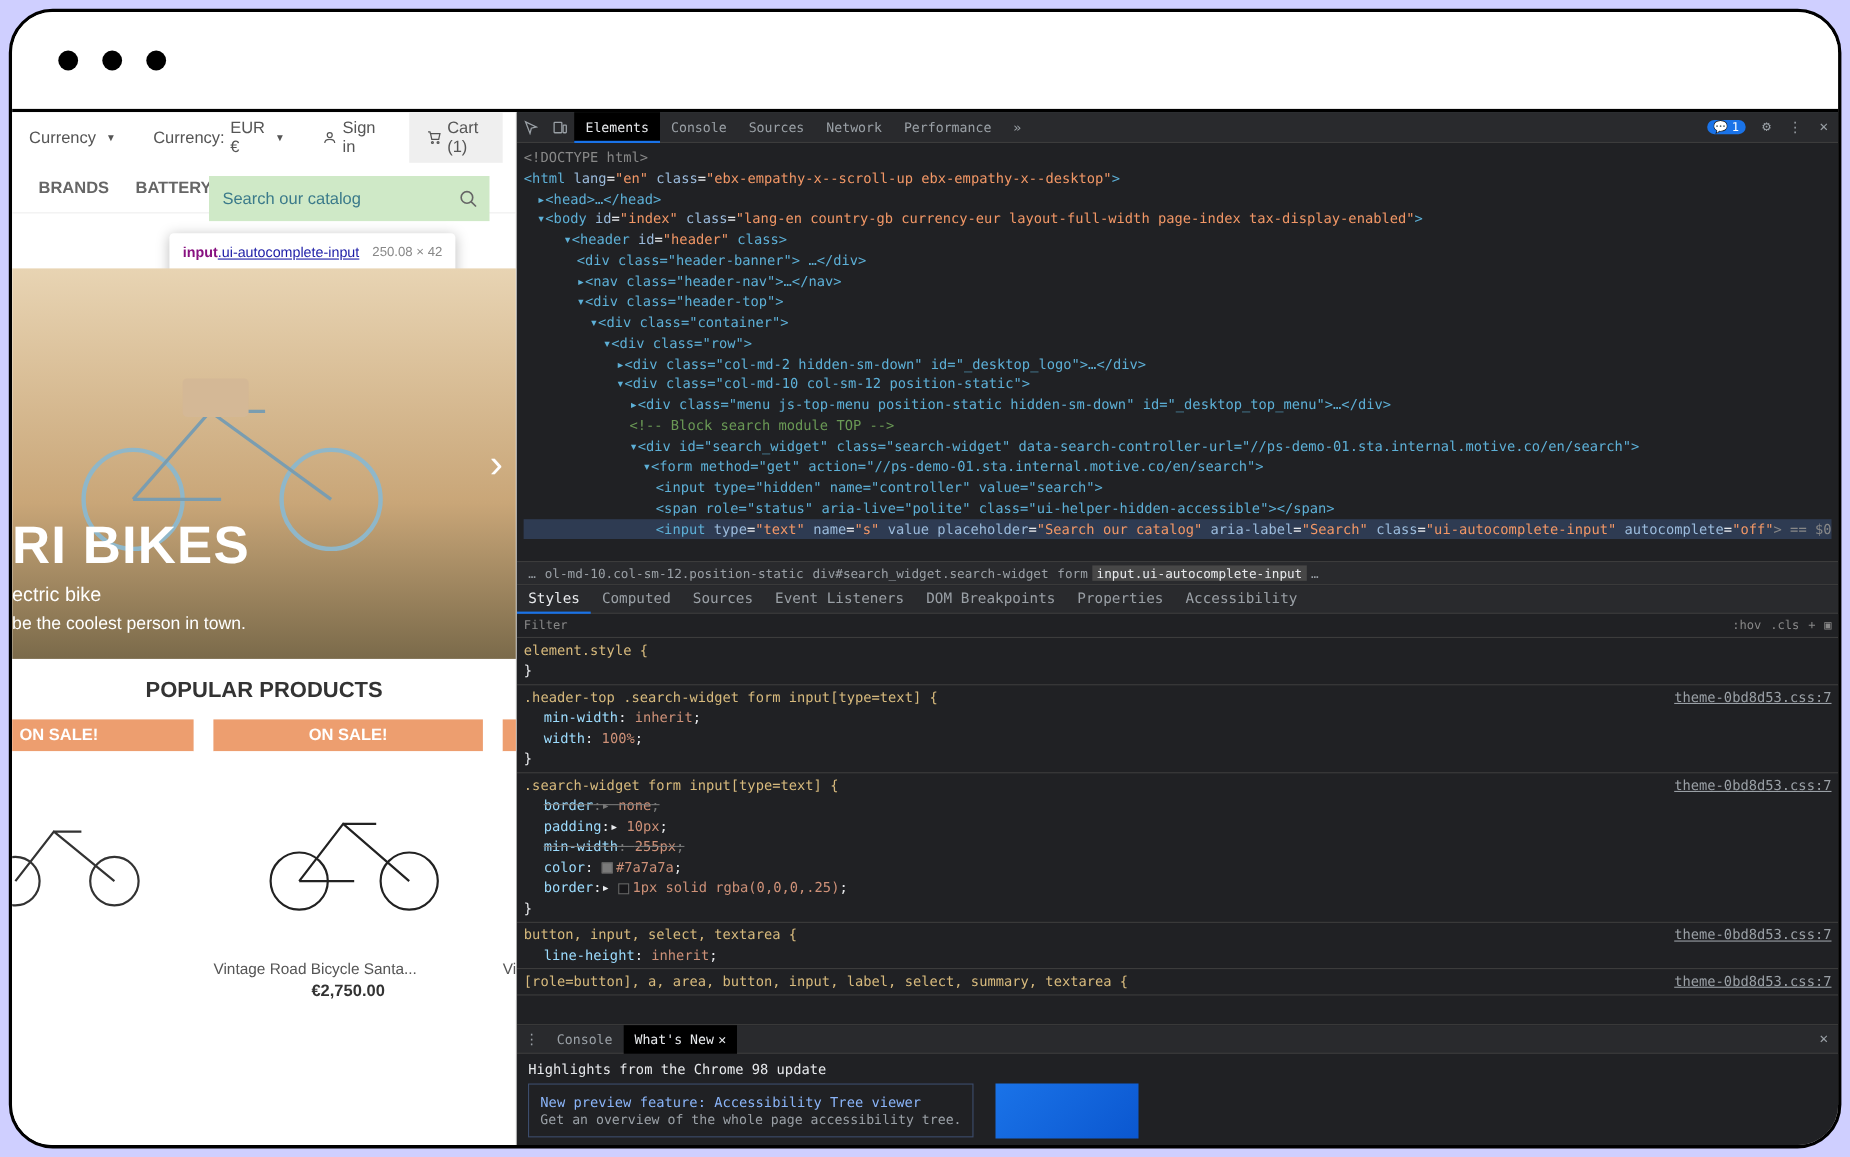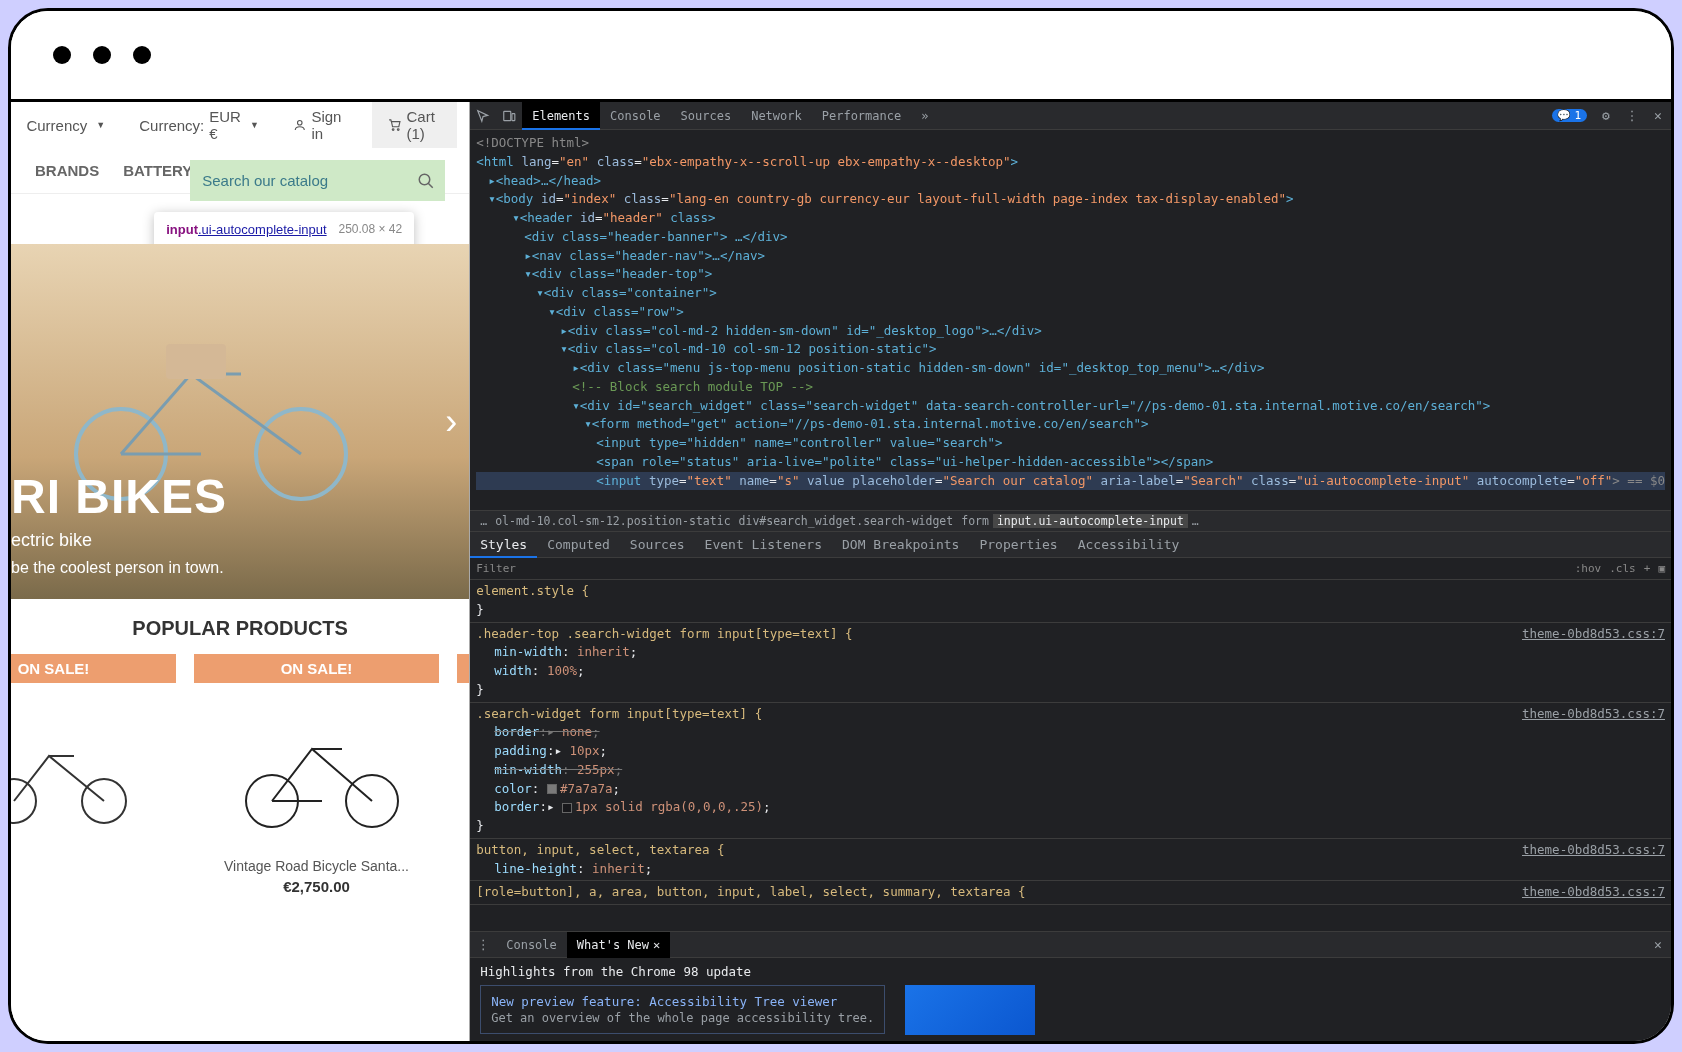--- a/index.html
+++ b/index.html
@@ -40,21 +40,21 @@
 .hero-sub2 { position: absolute; bottom: 22px; left: 0; font-size: 16px; }
 .hero-next { position: absolute; right: 12px; top: 50%; transform: translateY(-50%); color: #fff; font-size: 36px; }
 .bike-silhouette { position: absolute; left: 40px; top: 60px; width: 320px; height: 200px; }
 
 
 .pop-title { text-align: center; font-size: 20px; font-weight: 700; color: #333; margin: 18px 0 14px; }
 .prods { display: flex; gap: 18px; padding: 0 0 0 0; margin-left: -80px; }
 .prod { width: 245px; flex-shrink: 0; background: #fff; }
 .sale-tag { background: #ed9e6f; color: #fff; text-align: center; padding: 6px 0; font-weight: 700; font-size: 15px; }
 .prod-img { height: 175px; background: #fff; display: flex; align-items: center; justify-content: center; position: relative; }
-.prod-name { text-align: center; font-size: 14px; color: #555; }
+.prod-name { text-align: left; font-size: 14px; color: #555; margin-top: 14px; }
 .prod-price { text-align: center; font-size: 15px; font-weight: 700; color: #333; margin-top: 4px; }
 
 
 .dt-tabbar { height: 28px; background: #292a2d; display: flex; align-items: center; border-bottom: 1px solid #3c3c3c; }
 .dt-iconbtn { width: 26px; height: 26px; display: flex; align-items: center; justify-content: center; color: #9aa0a6; }
 .dt-tab { padding: 0 10px; height: 28px; line-height: 28px; color: #9aa0a6; font-size: 12px; }
 .dt-tab.active { color: #e8eaed; border-bottom: 2px solid #1a73e8; background: #000; }
 .dt-right { margin-left: auto; display: flex; align-items: center; }
 .badge-issue { background: #1a73e8; color: #fff; border-radius: 8px; padding: 0 6px; font-size: 11px; margin: 0 6px; display: flex; align-items: center; gap: 3px; }
 .dom-tree { flex: 0 0 380px; overflow: auto; padding: 4px 6px; font-size: 12.5px; line-height: 1.5; }

